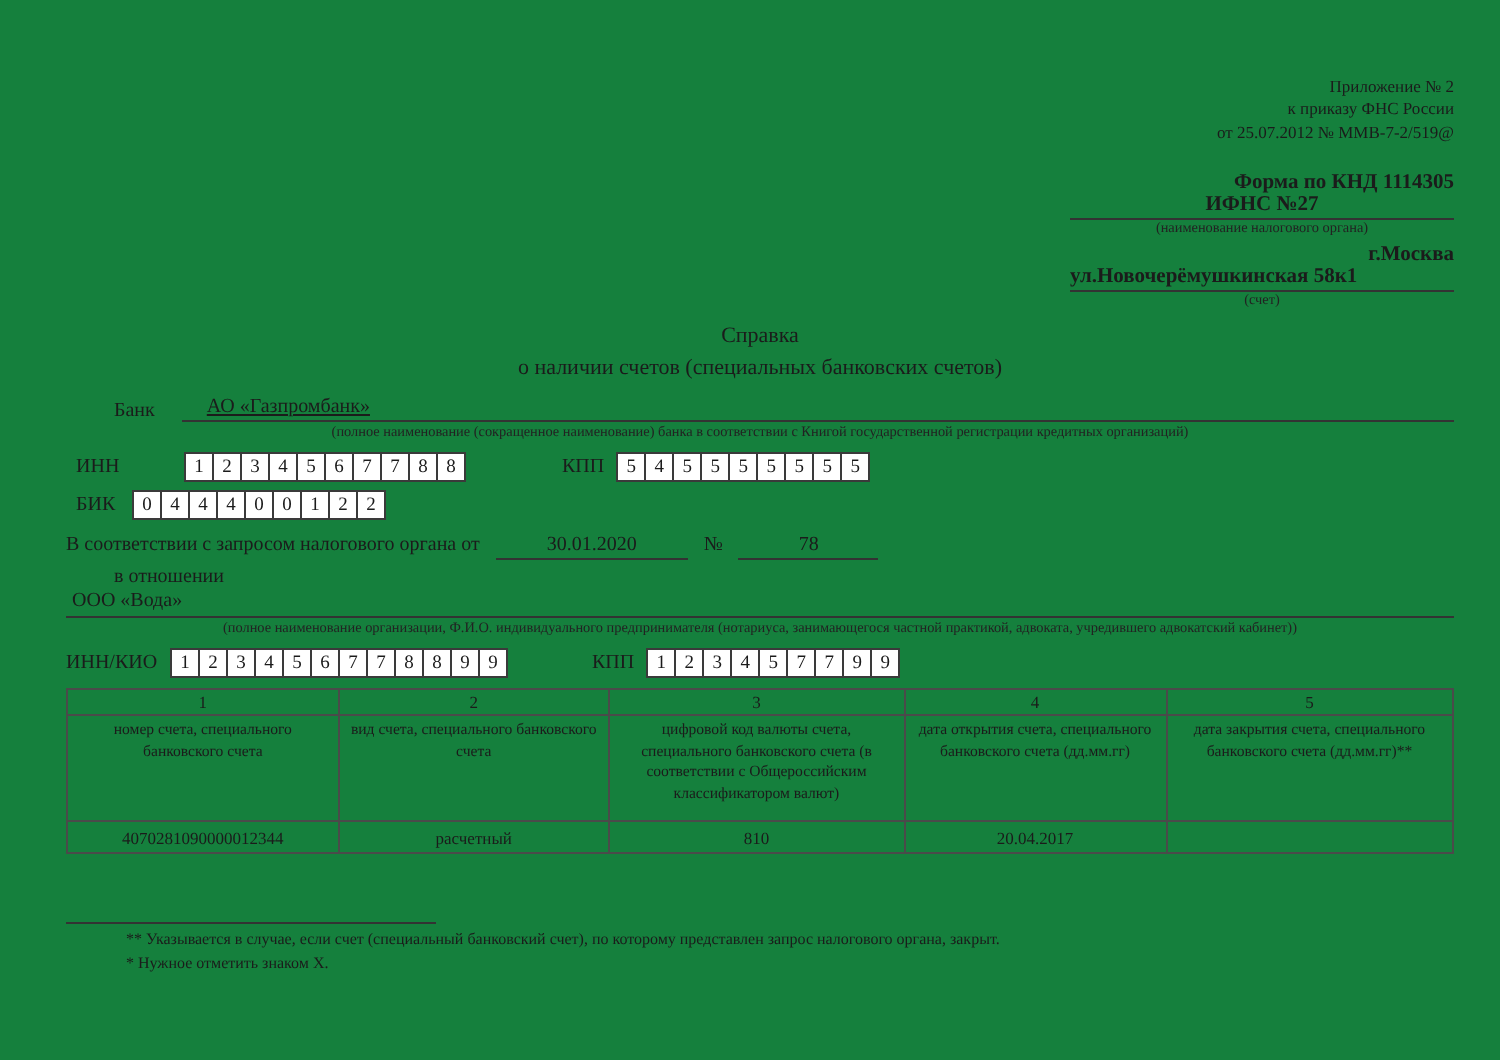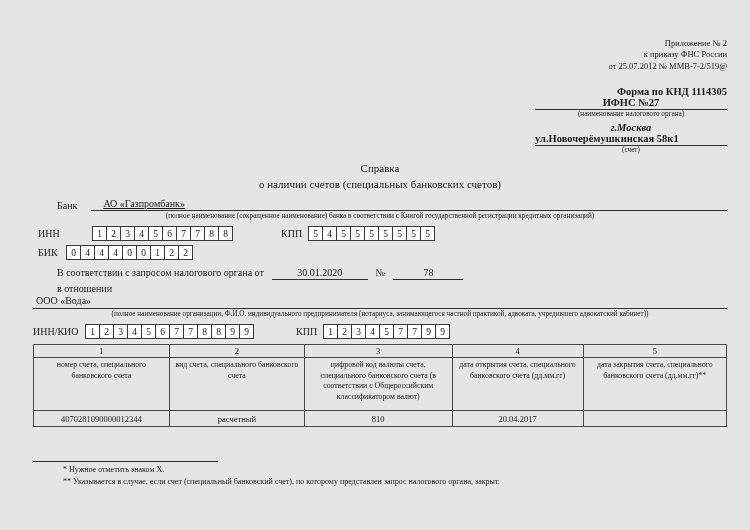--- a/index.html
+++ b/index.html
@@ -1,34 +1,34 @@
 <!DOCTYPE html>
 <html><head>
 <meta charset="utf-8">
 <style>
   html,body{margin:0;padding:0;background:#fff;}
   .page{
     position:relative;
     width:750px;height:530px;
     box-sizing:border-box;
     padding:38px 23px 0 33px;
-    background:#e5e5e5;
+    background:#15803d;
     font-family:"Liberation Serif", serif;
     color:#1b1b1b;
     overflow:hidden;
   }
   
   .annex{ text-align:right; font-size:8.5px; line-height:1.35; }
   
   .form-block{ width:192px; margin:14px 0 0 auto; }
   .form-code{ text-align:right; font-weight:bold; font-size:10.5px; }
   .authority{ text-align:center; font-weight:bold; font-size:10.5px;
               border-bottom:1px solid #333; padding-bottom:1px; }
   .caption{ text-align:center; font-size:7.2px; color:#222; line-height:1.3; }
-  .addr-city{ text-align:center; font-weight:bold; font-size:10.5px; margin-top:2px;font-style:italic; }
+  .addr-city{ text-align:right; font-weight:bold; font-size:10.5px; margin-top:2px; }
   .addr-street{ text-align:left; font-weight:bold; font-size:10.5px;
                 border-bottom:1px solid #333; padding-bottom:1px; }
   
   .title{ text-align:center; font-weight:normal; font-size:11px; line-height:1.45; margin-top:6px; }
   
   .bank-line{ display:flex; align-items:flex-end; margin-top:5px; font-size:10px; }
   .bank-label{ margin-left:24px; }
   .bank-value{ flex:1; margin-left:14px; padding-left:12px; padding-bottom:1px;
                border-bottom:1px solid #333;text-decoration:underline; }
   .caption-full{ text-align:center; font-size:7.2px; margin-top:1px; color:#222; }
@@ -45,21 +45,21 @@
   .lbl-kpp2{ margin-left:42px; margin-right:6px; }
   .digits{ display:inline-flex; }
   .digit-cell{
     width:15px; height:15px; box-sizing:border-box;
     border:1px solid #3a3a3a; margin-left:-1px;
     display:flex; align-items:center; justify-content:center;
     font-size:9.5px; background:#fff;
   }
   .digit-cell:first-child{ margin-left:0; }
   
-  .request-line{ margin-top:7px; margin-left:24px; font-size:10px; }
+  .request-line{ margin-top:7px; font-size:10px; }
   .uval{ display:inline-block; border-bottom:1px solid #333; text-align:center;
          padding-bottom:1px; }
   .uval-date{ width:96px; margin:0 8px; }
   .uval-num{ width:70px; margin-left:8px; }
   .re-line{ margin-left:24px; margin-top:3px; font-size:10px; }
   .subject-name{ margin-top:1px; padding-left:3px; padding-bottom:2px;
                  border-bottom:1px solid #333; font-size:10px; }
   
   .section1{ position:relative; margin-top:8px; margin-left:12px; font-size:10px; }
   .checkbox{
@@ -225,17 +225,17 @@
         <td>расчетный</td>
         <td>810</td>
         <td>20.04.2017</td>
         <td></td>
       </tr>
     </tbody>
   </table>
 
   <div class="footnote-sep"></div>
   <div class="footnotes">
+    <div>** Указывается в случае, если счет (специальный банковский счет), по которому представлен запрос налогового органа, закрыт.</div>
     <div>* Нужное отметить знаком Х.</div>
-    <div>** Указывается в случае, если счет (специальный банковский счет), по которому представлен запрос налогового органа, закрыт.</div>
   </div>
 
 </div>
 
 </body></html>

